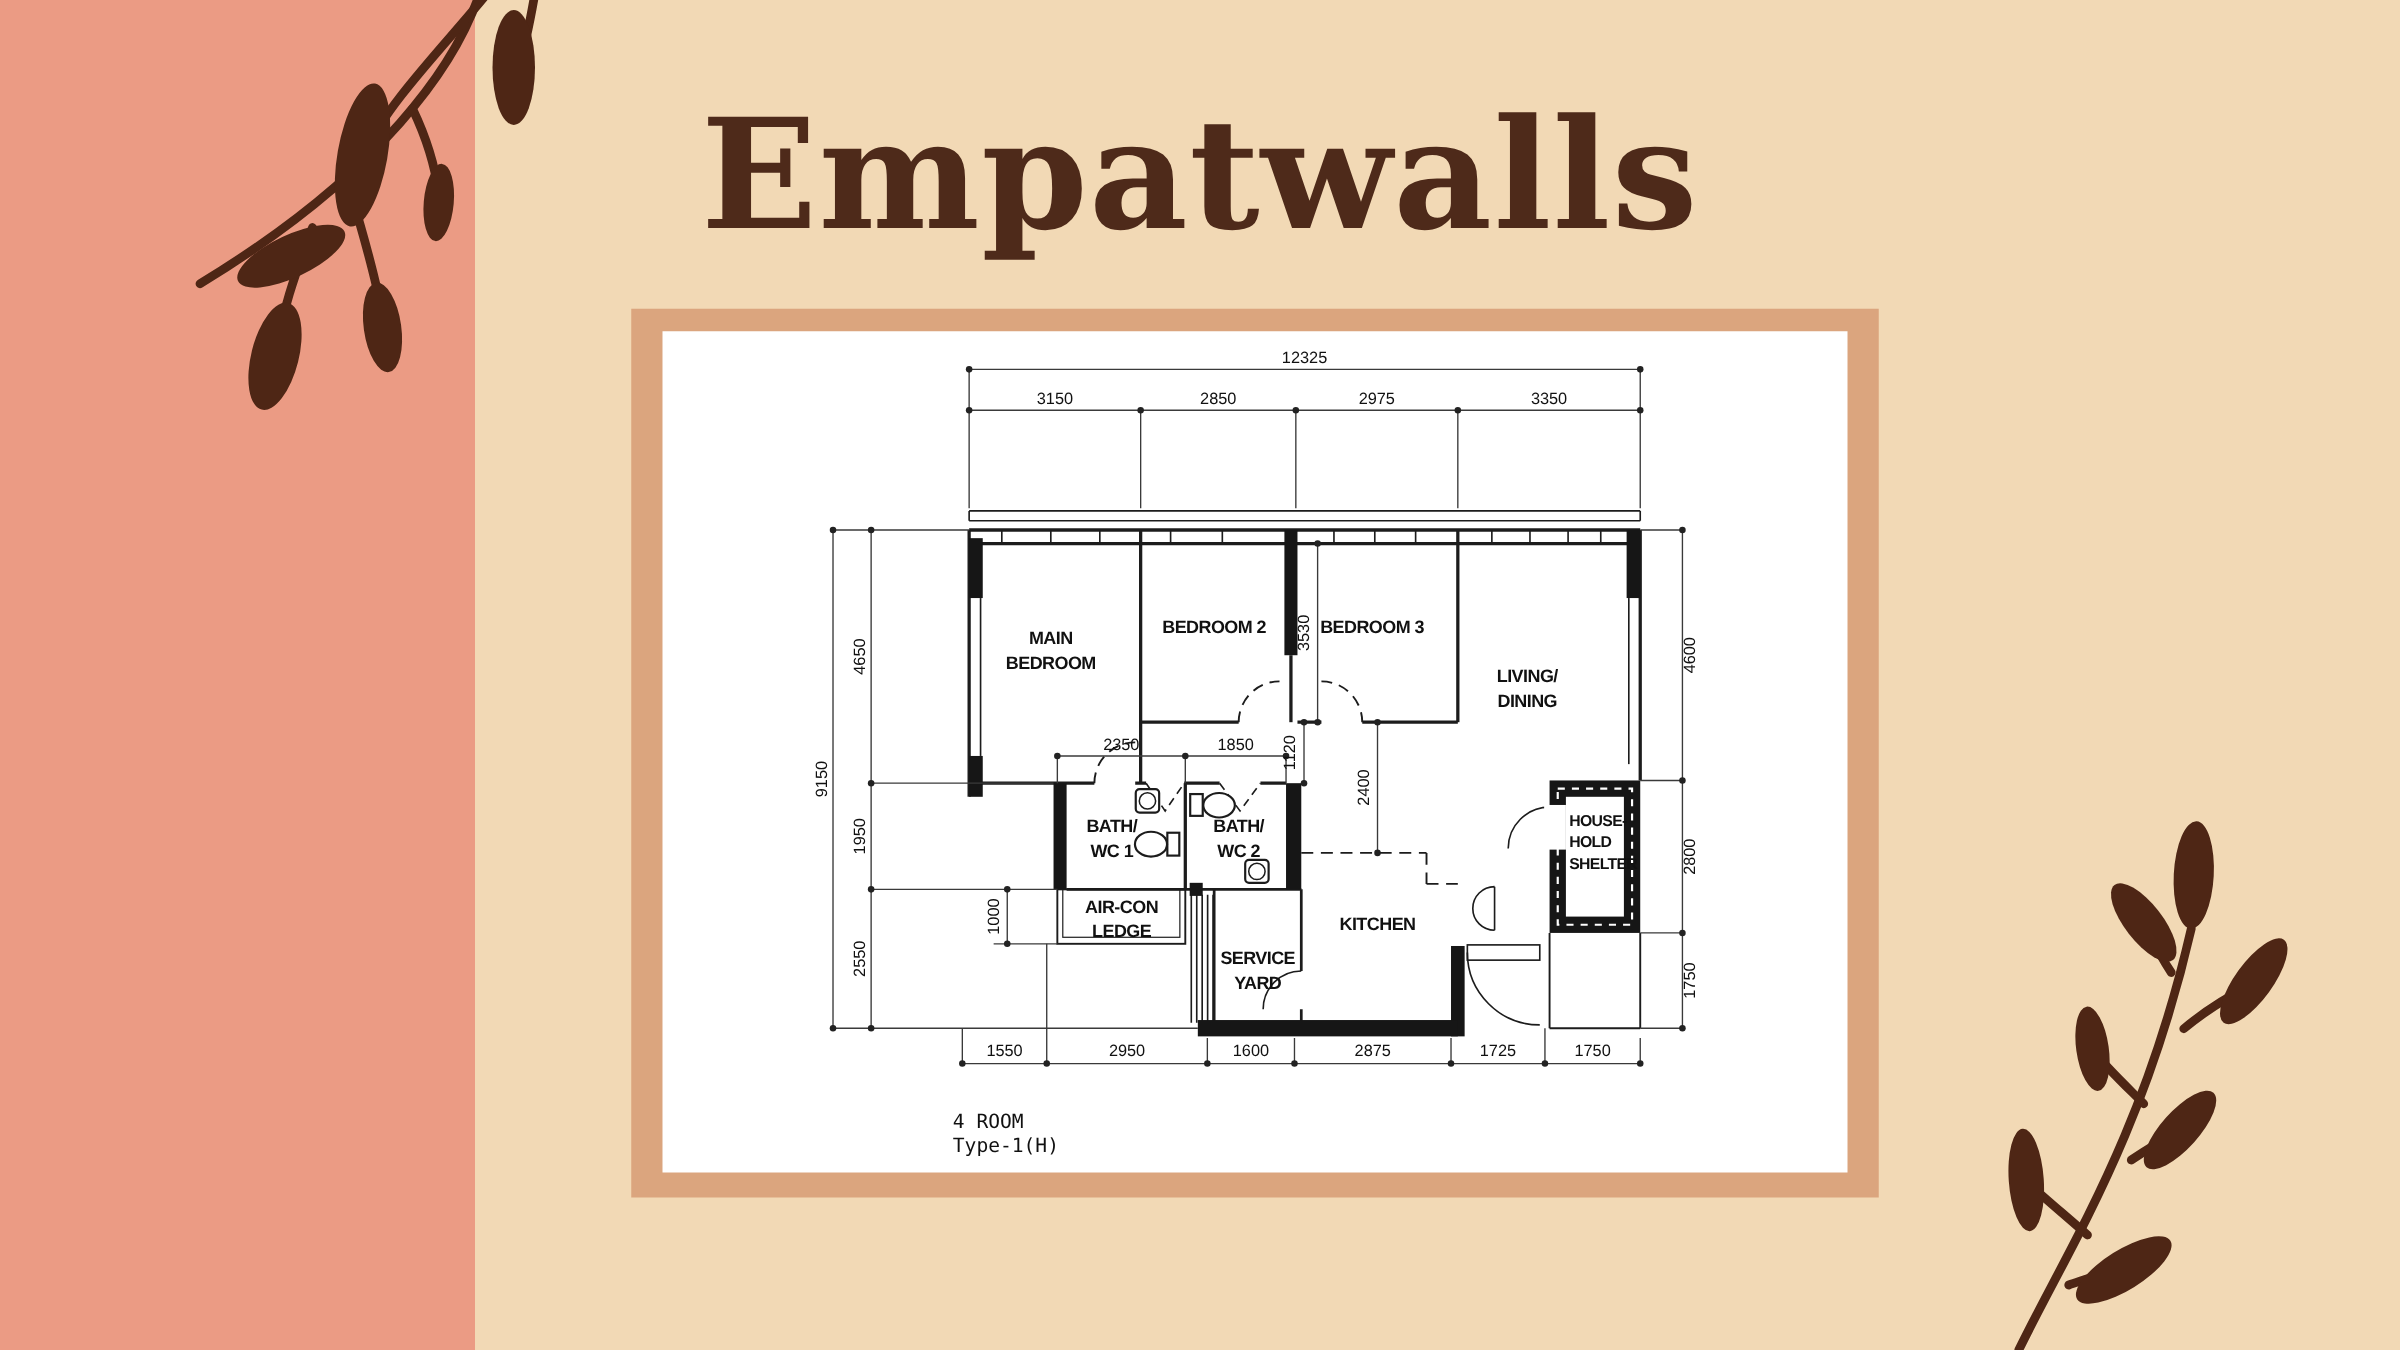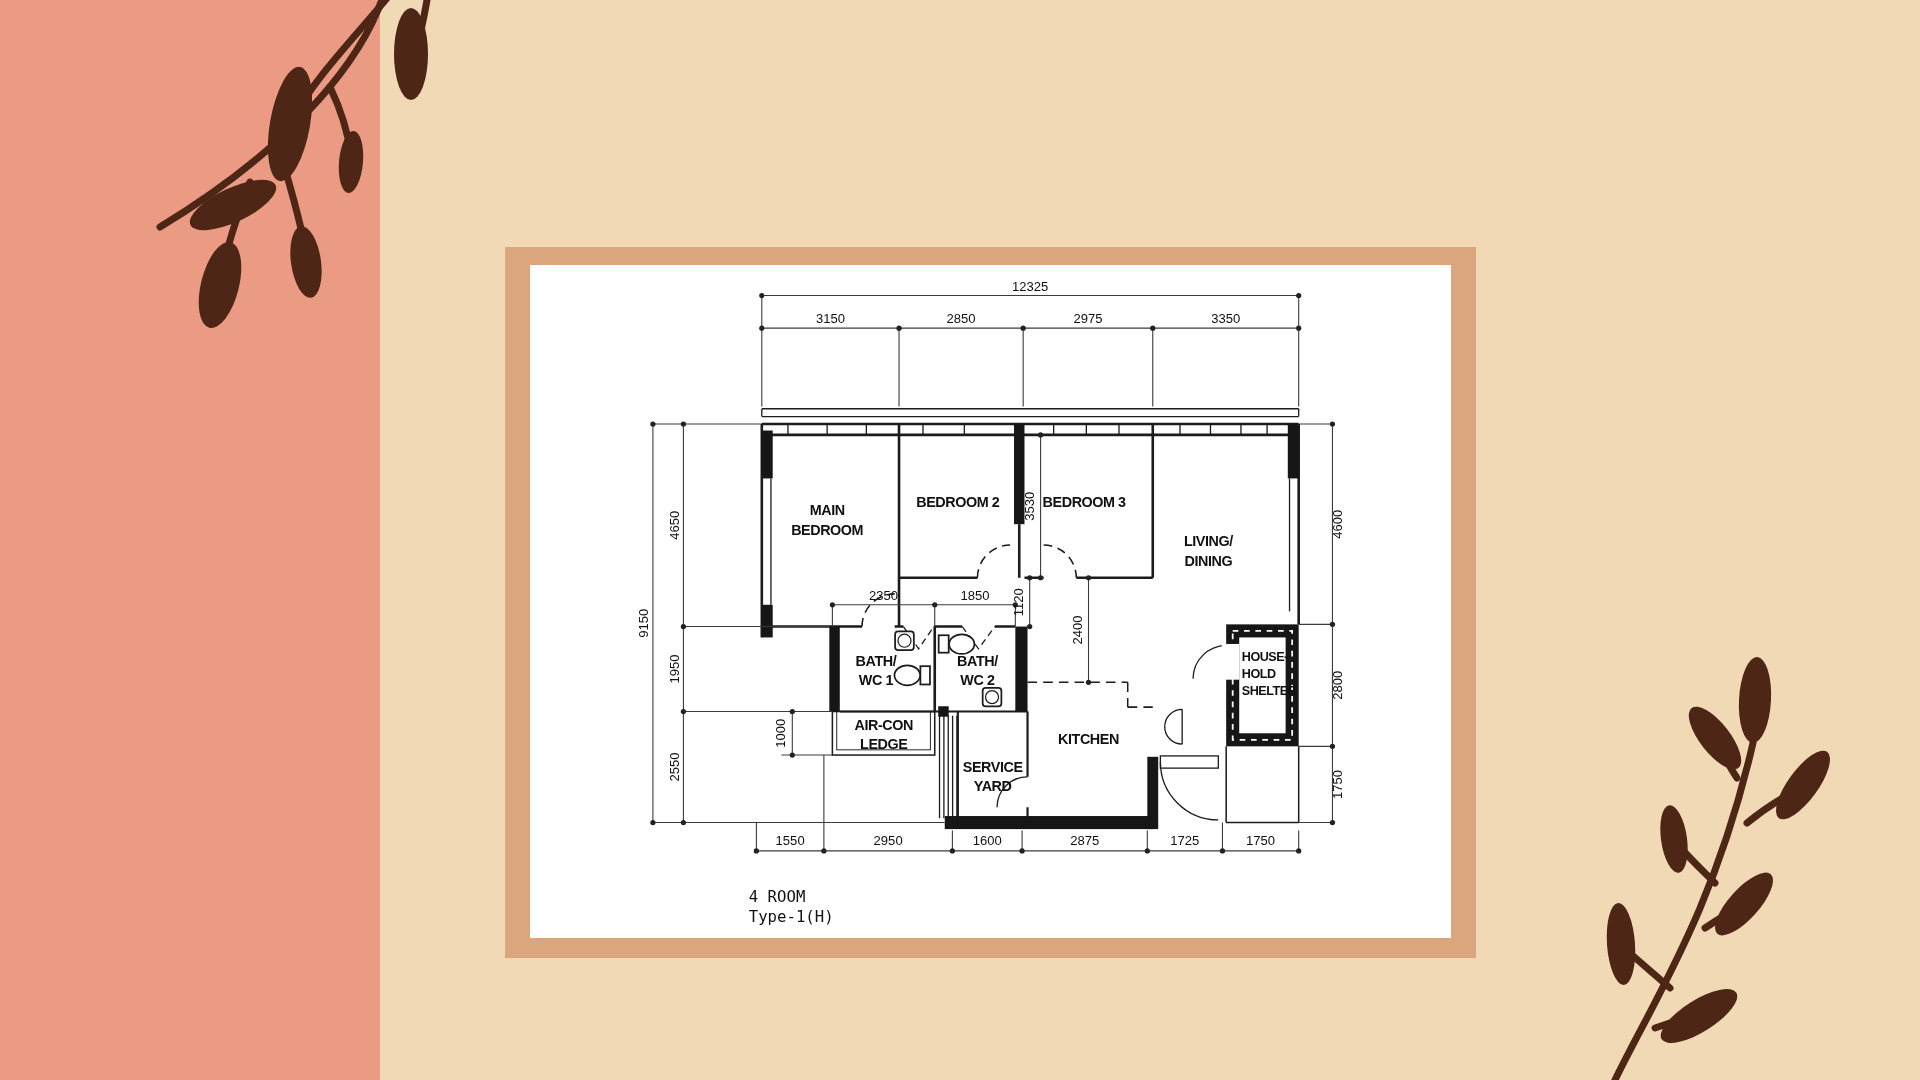--- a/index.html
+++ b/index.html
@@ -5,21 +5,21 @@
   html,body{margin:0;padding:0;width:1920px;height:1080px;overflow:hidden;
     font-family:"Liberation Sans",sans-serif;}
   .page{position:relative;width:1920px;height:1080px;background:#F2D9B5;}
   .stripe{position:absolute;left:0;top:0;width:380px;height:1080px;background:#EB9B84;}
   .branch{position:absolute;pointer-events:none;}
   .branch-tl{left:130px;top:-8px;width:380px;height:370px;}
   .branch-br{left:1595px;top:628px;width:335px;height:452px;}
   .title{position:absolute;left:0;top:78px;width:1920px;text-align:center;
     font-family:"DejaVu Serif",serif;font-weight:700;font-size:122px;
     color:#4E2A1A;letter-spacing:1px;line-height:1;}
-  .frame{position:absolute;left:505px;top:247px;width:971px;height:711px;background:#DBA57E;}
+  .frame{position:absolute;left:505px;top:247px;width:971px;height:711px;background:#DBA57E;padding-left:27px;}
   .card{position:absolute;left:25px;top:18px;right:25px;bottom:20px;background:#ffffff;}
   .card svg{width:100%;height:100%;display:block;}
   svg text{font-family:"Liberation Sans",sans-serif;fill:#111;}
   .dimt{font-size:300px;}
   .room{font-size:330px;font-weight:bold;letter-spacing:-10px;}
   .shelt{font-size:290px;font-weight:bold;letter-spacing:-12px;}
   .foot{font-family:"DejaVu Sans Mono",monospace;font-size:360px;}
 </style>
 </head>
 <body>
@@ -60,20 +60,21 @@
       <ellipse cx="160" cy="72" rx="16" ry="43" transform="rotate(3 160 72)"></ellipse>
       <ellipse cx="120" cy="110" rx="15" ry="38" transform="rotate(-38 120 110)"></ellipse>
       <ellipse cx="208" cy="157" rx="15" ry="41" transform="rotate(36 208 157)"></ellipse>
       <ellipse cx="79" cy="211" rx="13" ry="34" transform="rotate(-8 79 211)"></ellipse>
       <ellipse cx="149" cy="276" rx="15" ry="40" transform="rotate(42 149 276)"></ellipse>
       <ellipse cx="26" cy="316" rx="14" ry="41" transform="rotate(-4 26 316)"></ellipse>
       <ellipse cx="104" cy="388" rx="16" ry="44" transform="rotate(58 104 388)"></ellipse>
     </g>
   </svg>
 
+  <div class="title">Empatwalls</div>
 
   <div class="frame">
     <div class="card">
       <svg viewBox="-3300 -3650 17100 15450" preserveAspectRatio="xMidYMid meet">
 
         <g stroke="#1C1C1C" fill="none">
 
           <path d="M0,0 H12325" stroke-width="60"></path>
           <path d="M0,250 H12325" stroke-width="60"></path>
           <path d="M0,-350 H12325 M0,-170 H12325 M0,-350 V-170 M12325,-350 V-170" stroke-width="30"></path>

